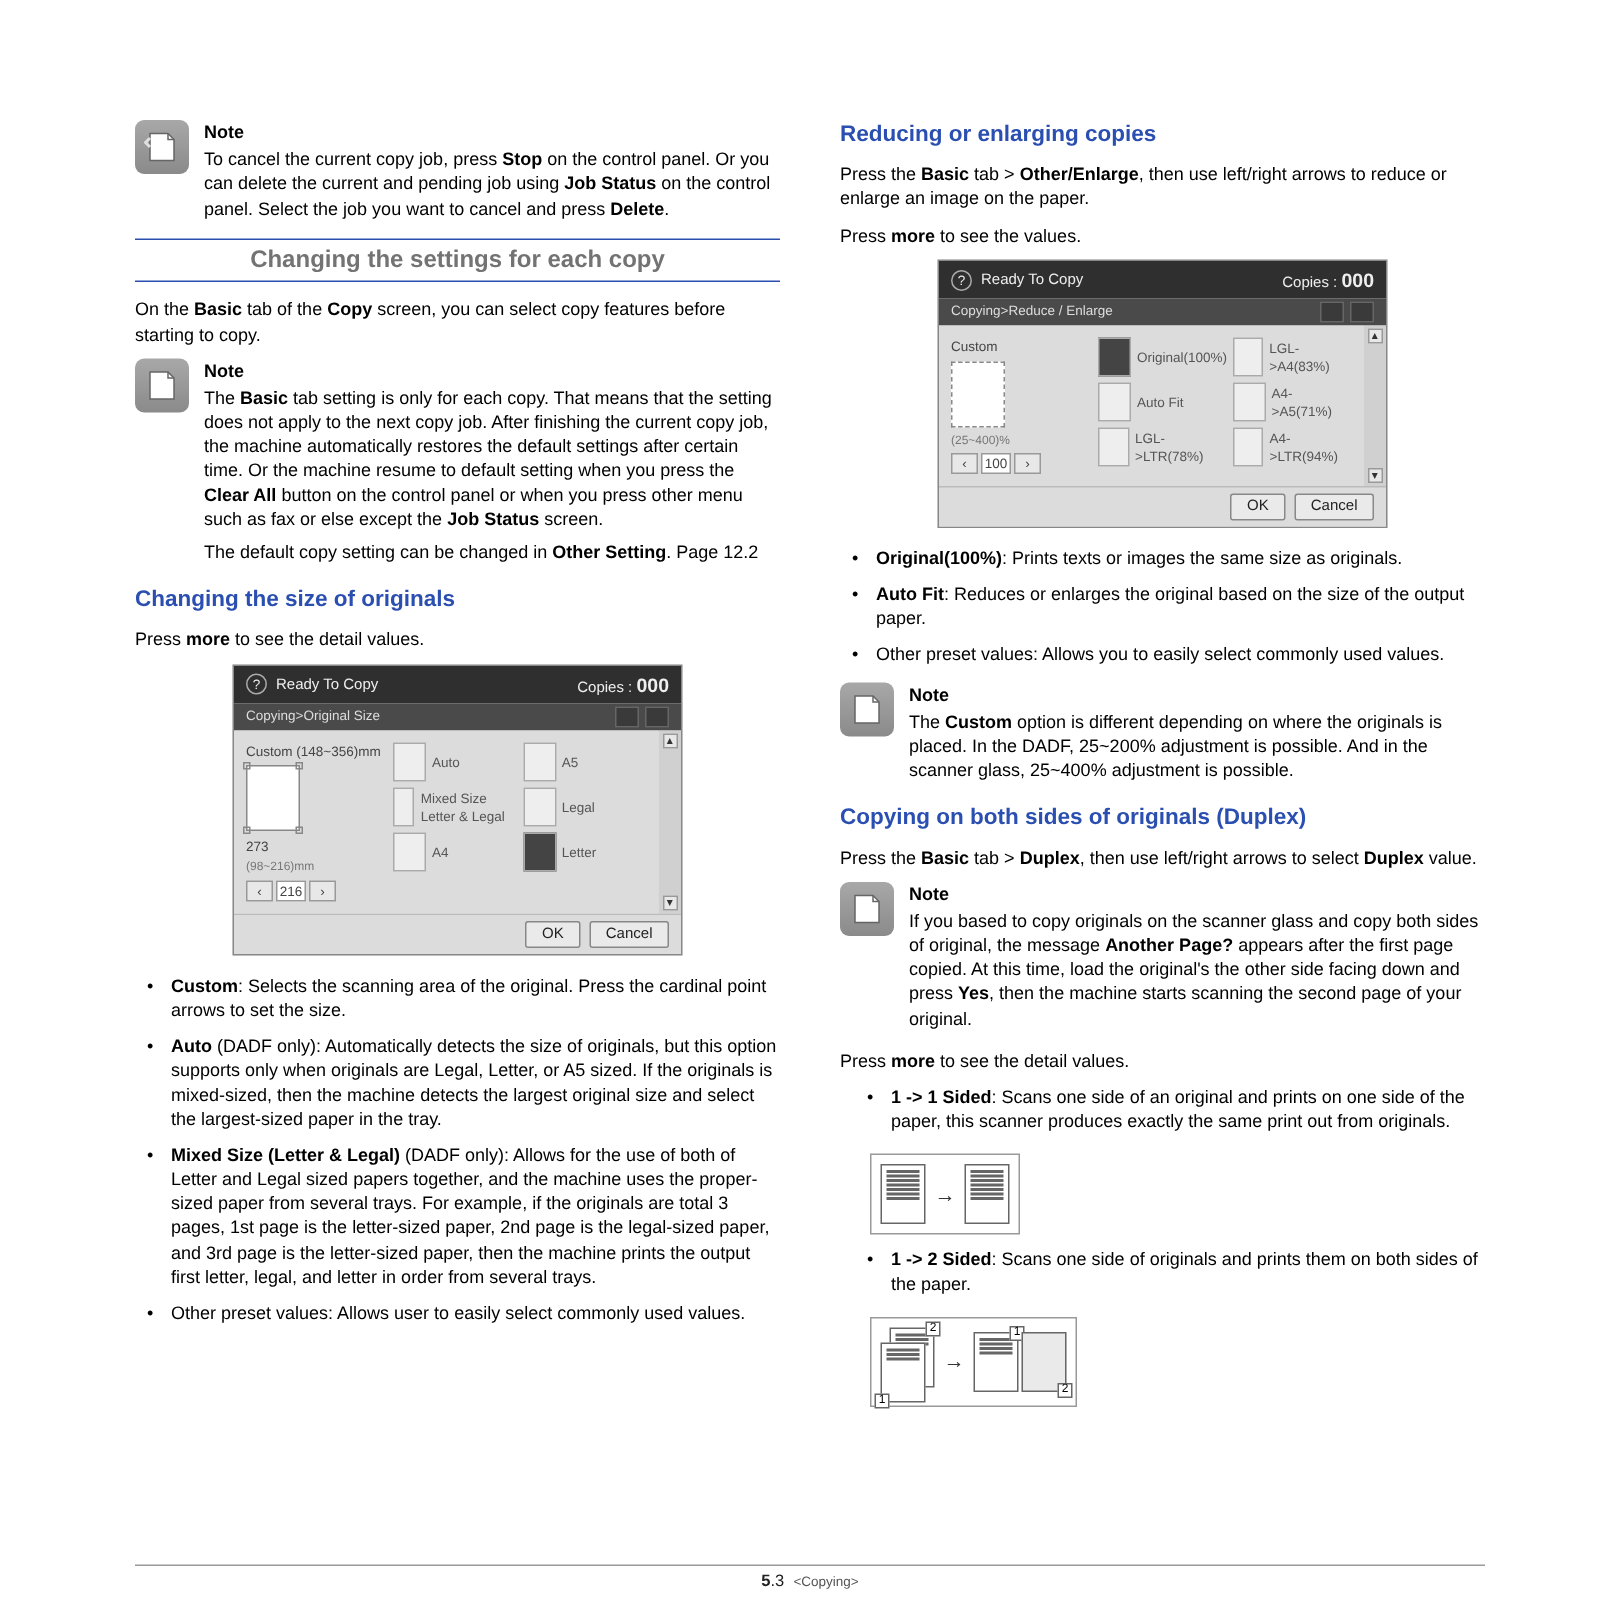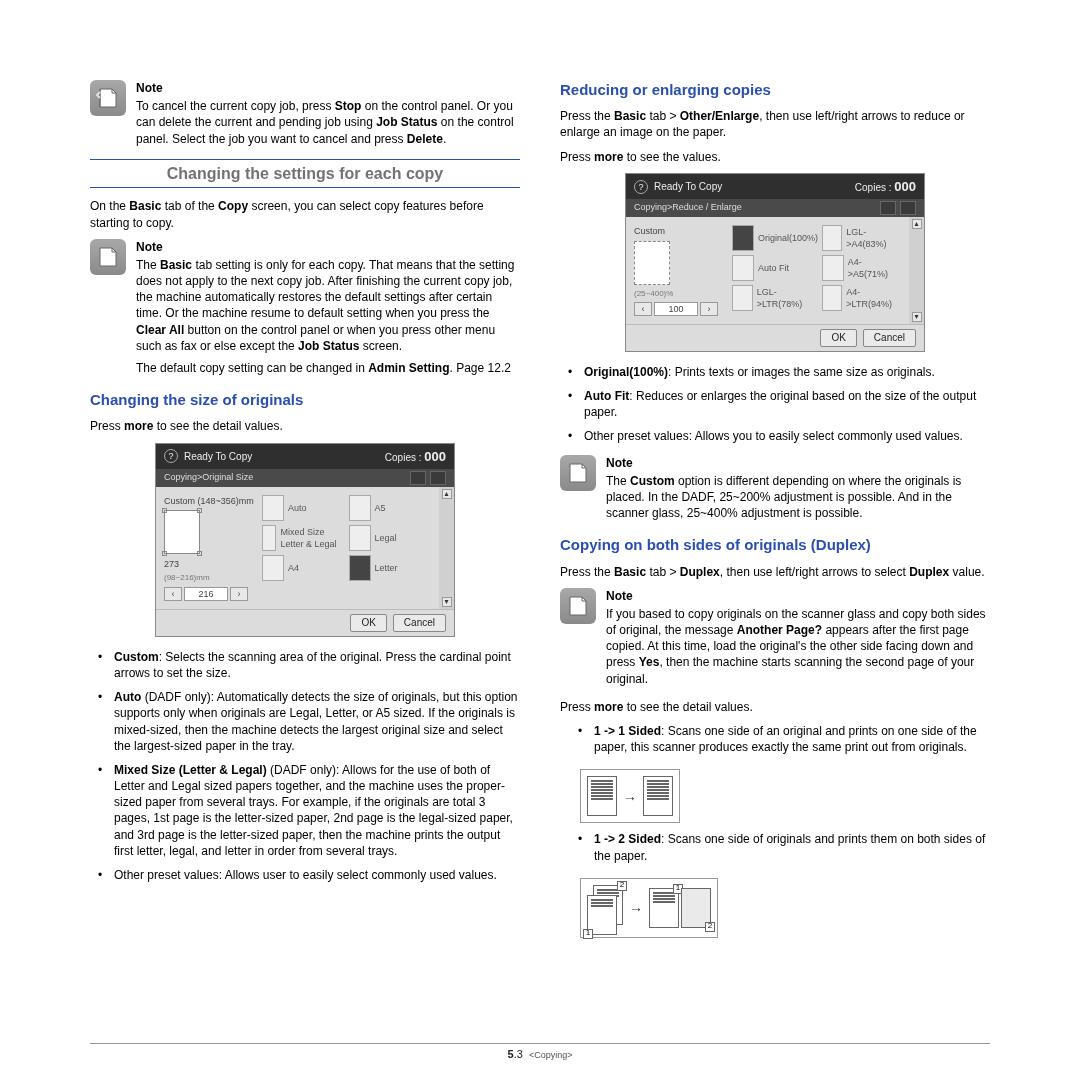--- a/index.html
+++ b/index.html
@@ -77,21 +77,21 @@
   }
   .shot-side{width:90px;font-size:9px;}
   .shot-side .lbl{margin-bottom:3px;}
   .shot-side .preview{width:36px;height:44px;border:1px solid #888;background:#fff;margin-bottom:4px;position:relative;}
   .shot-side .preview .corner{position:absolute;width:5px;height:5px;border:1px solid #888;}
   .shot-side .preview .c1{top:-3px;left:-3px}.shot-side .preview .c2{top:-3px;right:-3px}
   .shot-side .preview .c3{bottom:-3px;left:-3px}.shot-side .preview .c4{bottom:-3px;right:-3px}
   .shot-side .slim{color:#777;font-size:8px;margin-bottom:3px;}
   .stepper{display:flex;gap:2px;}
   .stepper .btn{width:18px;height:14px;background:#e8e8e8;border:1px solid #999;font-size:9px;display:flex;align-items:center;justify-content:center;}
-  .stepper .val{width:44px;height:14px;background:#fff;border:1px solid #999;font-size:9px;display:flex;align-items:center;justify-content:center;}
+  .stepper .val{width:20px;height:14px;background:#fff;border:1px solid #999;font-size:9px;display:flex;align-items:center;justify-content:center;}
   .shot-grid{flex:1;display:grid;grid-template-columns:1fr 1fr;gap:4px;align-content:start;}
   .shot-cell{display:flex;align-items:center;gap:4px;font-size:9px;color:#555;}
   .shot-cell .thumb{width:22px;height:26px;background:#eee;border:1px solid #aaa;}
   .shot-cell.dark .thumb{background:#444;}
   .scrollbar{width:15px;background:#d0d0d0;display:flex;flex-direction:column;justify-content:space-between;align-items:center;padding:2px 0;}
   .scrollbar .arrow{width:10px;height:10px;background:#e8e8e8;border:1px solid #999;font-size:8px;display:flex;align-items:center;justify-content:center;color:#333;}
   .shot-foot{background:#dcdcdc;padding:4px 8px;display:flex;justify-content:flex-end;gap:6px;border-top:1px solid #bbb;}
   .shot-foot .btn{font-size:10px;color:#222;background:#eaeaea;border:1px solid #888;padding:1px 10px;border-radius:2px;}
   .diagram{border:1px solid #999;display:inline-flex;padding:6px;gap:6px;align-items:center;margin:4px 0 8px 20px;background:#fff;}
   .page{width:30px;height:40px;border:1px solid #666;background:#fff;padding:3px;display:flex;flex-direction:column;gap:1px;position:relative;}
@@ -147,21 +147,21 @@
             <path d="M4 3 L16 3 L20 7 L20 21 L4 21 Z" fill="#fff" stroke="#666"></path>
             <path d="M16 3 L16 7 L20 7" fill="none" stroke="#666"></path>
           </svg>
       </div>
       <div>
         <div class="note-title">Note</div>
         <div class="note-text">
           <span>The </span><strong>Basic</strong><span> tab setting is only for each copy. That means that the setting does not apply to the next copy job. After finishing the current copy job, the machine automatically restores the default settings after certain time. Or the machine resume to default setting when you press the </span><strong>Clear All</strong><span> button on the control panel or when you press other menu such as fax or else except the </span><strong>Job Status</strong><span> screen.</span>
         </div>
         <div class="note-text" style="margin-top:6px;">
-          <span>The default copy setting can be changed in </span><strong>Admin Setting</strong><span>. Page 12.2</span>
+          <span>The default copy setting can be changed in </span><strong>Other Setting</strong><span>. Page 12.2</span>
         </div>
       </div>
     </div>
 
     <div class="sub-head">Changing the size of originals</div>
 
     <p>
       <span>Press </span><strong>more</strong><span> to see the detail values.</span>
     </p>
 

